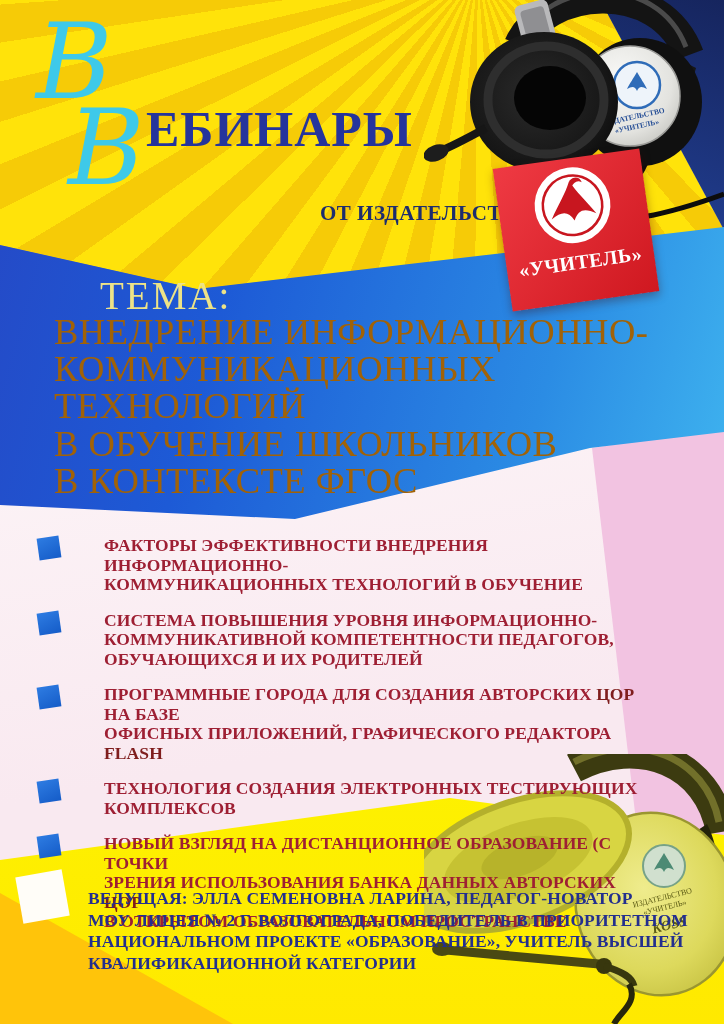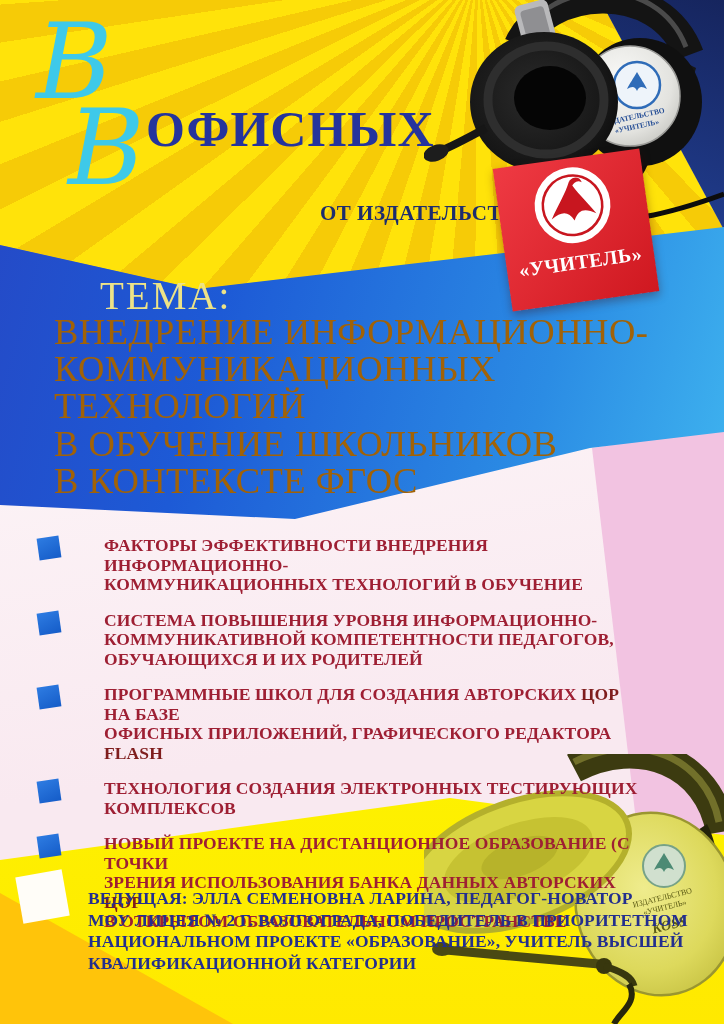--- a/index.html
+++ b/index.html
@@ -134,31 +134,31 @@
 КОММУНИКАЦИОННЫХ ТЕХНОЛОГИЙ В ОБУЧЕНИЕ</span></p>
       </div>
       <div class="agenda-item">
         <span class="bullet"></span>
         <p class="agenda-text"><span>СИСТЕМА ПОВЫШЕНИЯ УРОВНЯ ИНФОРМАЦИОННО-
 КОММУНИКАТИВНОЙ КОМПЕТЕНТНОСТИ ПЕДАГОГОВ,
 ОБУЧАЮЩИХСЯ И ИХ РОДИТЕЛЕЙ</span></p>
       </div>
       <div class="agenda-item">
         <span class="bullet"></span>
-        <p class="agenda-text"><span>ПРОГРАММНЫЕ ШКОЛ ДЛЯ СОЗДАНИЯ АВТОРСКИХ </span><span class="hl">ЦОР</span><span> НА БАЗЕ
+        <p class="agenda-text"><span>ПРОГРАММНЫЕ ГОРОДА ДЛЯ СОЗДАНИЯ АВТОРСКИХ </span><span class="hl">ЦОР</span><span> НА БАЗЕ
 ОФИСНЫХ ПРИЛОЖЕНИЙ, ГРАФИЧЕСКОГО РЕДАКТОРА </span><span class="hl">FLASH</span></p>
       </div>
       <div class="agenda-item">
         <span class="bullet"></span>
         <p class="agenda-text"><span>ТЕХНОЛОГИЯ СОЗДАНИЯ ЭЛЕКТРОННЫХ ТЕСТИРУЮЩИХ
 КОМПЛЕКСОВ</span></p>
       </div>
       <div class="agenda-item">
         <span class="bullet"></span>
-        <p class="agenda-text"><span>НОВЫЙ ПРОЕКТЕ НА ДИСТАНЦИОННОЕ ОБРАЗОВАНИЕ (С ТОЧКИ
+        <p class="agenda-text"><span>НОВЫЙ ВЗГЛЯД НА ДИСТАНЦИОННОЕ ОБРАЗОВАНИЕ (С ТОЧКИ
 ЗРЕНИЯ ИСПОЛЬЗОВАНИЯ БАНКА ДАННЫХ АВТОРСКИХ </span><span class="hl">ЦОР</span><span>
 В ОТКРЫТОМ ОБРАЗОВАТЕЛЬНОМ ПРОСТРАНСТВЕ</span></p>
       </div>
     </div>
 
   <div class="abs presenter">ВЕДУЩАЯ: ЭЛЛА СЕМЕНОВНА ЛАРИНА, ПЕДАГОГ-НОВАТОР
 МОУ ЛИЦЕЯ № 2 Г. ВОЛГОГРАДА, ПОБЕДИТЕЛЬ В ПРИОРИТЕТНОМ
 НАЦИОНАЛЬНОМ ПРОЕКТЕ «ОБРАЗОВАНИЕ», УЧИТЕЛЬ ВЫСШЕЙ
 КВАЛИФИКАЦИОННОЙ КАТЕГОРИИ</div>
 
@@ -207,21 +207,21 @@
       <circle cx="40" cy="40" r="37" fill="#fff"></circle>
       <circle cx="40" cy="40" r="29" fill="none" stroke="#c8161f" stroke-width="2.5"></circle>
       <path d="M40,16 C34,29 27,36 18,51 C29,44 35,45 40,55 C45,45 51,44 62,51 C53,36 46,29 40,16 Z" fill="#c8161f"></path>
       <path d="M40,16 C45,12 51,13 52,19 C48,16 44,18 41,23 Z" fill="#c8161f"></path>
     </svg>
     <div class="logo-name">«УЧИТЕЛЬ»</div>
   </div>
 
   <span class="abs t-init t-i1">В</span>
   <span class="abs t-init t-i2">В</span>
-  <span class="abs t-word t-w2">ОФИСНЫХ</span>
+  <span class="abs t-word t-w2">ЕБИНАРЫ</span>
 
   <div class="abs topic-label">ТЕМА:</div>
   <div class="abs topic-lines">ВНЕДРЕНИЕ ИНФОРМАЦИОННО-
 КОММУНИКАЦИОННЫХ ТЕХНОЛОГИЙ
 В ОБУЧЕНИЕ ШКОЛЬНИКОВ
 В КОНТЕКСТЕ ФГОС</div>
 
 </div>
 
 </body></html>

